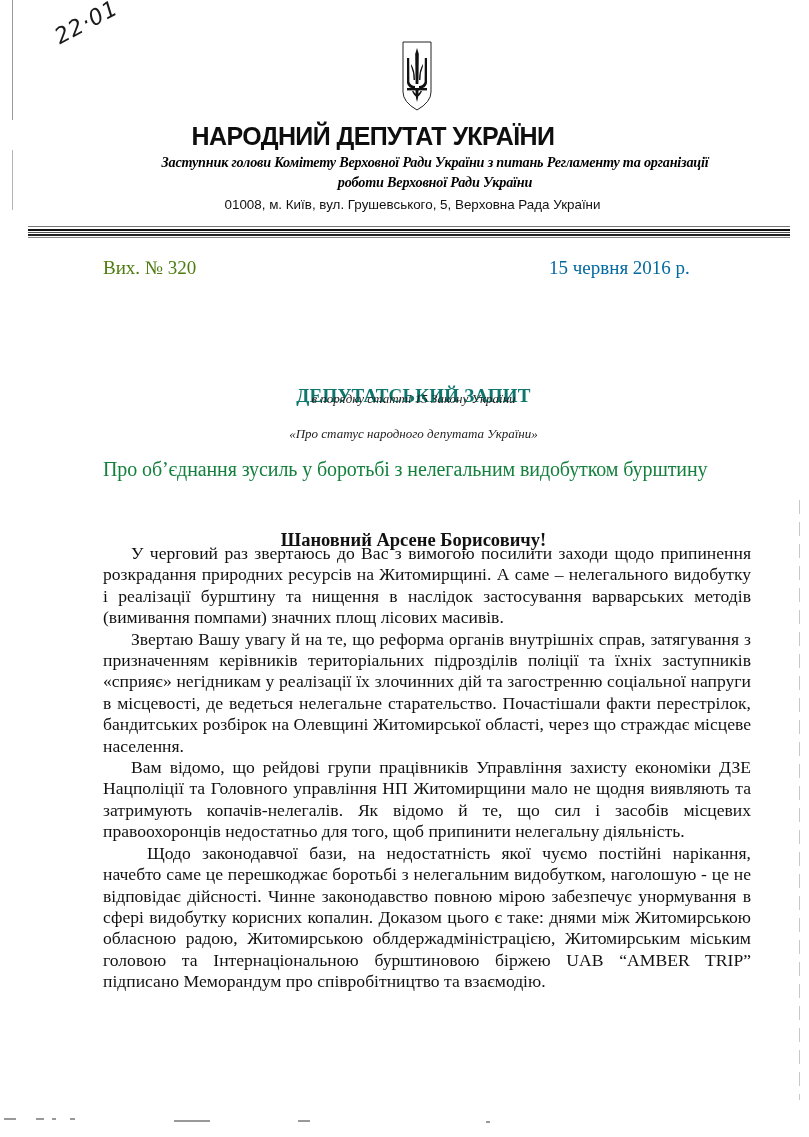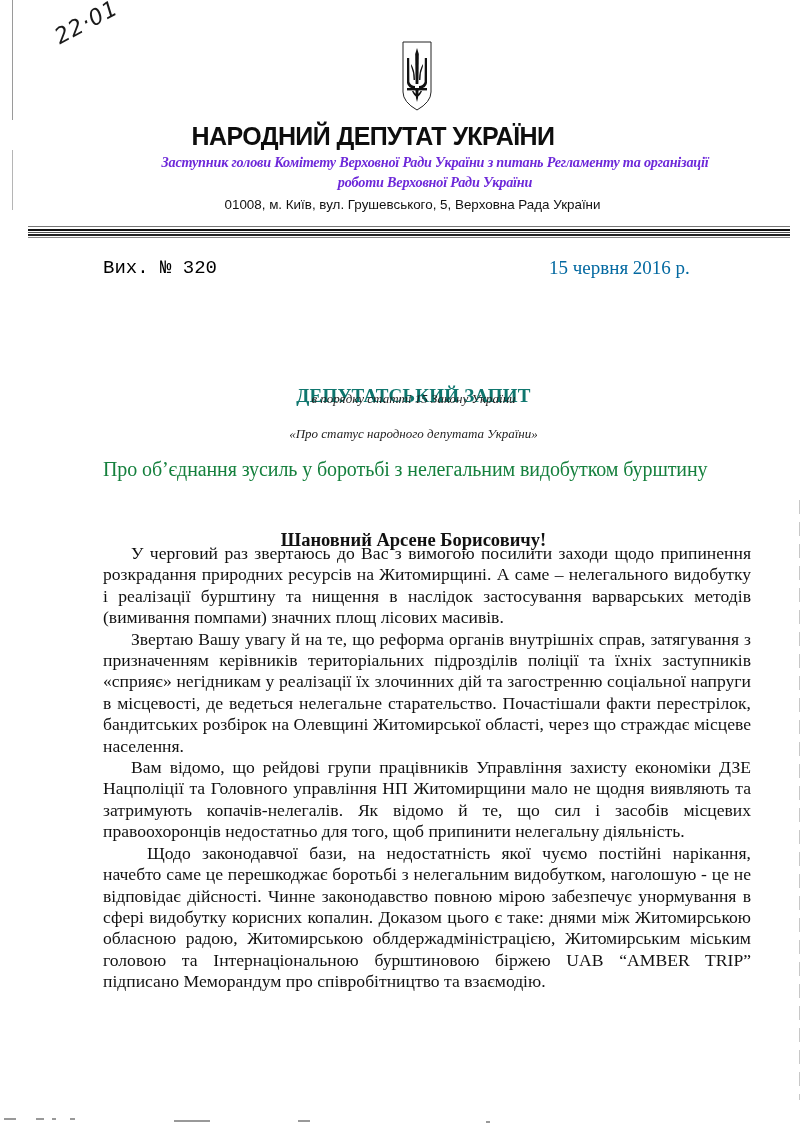--- a/index.html
+++ b/index.html
@@ -75,21 +75,21 @@
       position: absolute;
       left: 95px; width: 680px;
       top: 152px;
       text-align: center;
       font-family: "Liberation Serif", serif;
       font-style: italic;
       font-weight: bold;
       font-size: 14.2px;
       line-height: 20px;
       letter-spacing: -0.2px;
-      color: #6d28d9;
+      color: #000000;
     }
     .org-address {
       position: absolute;
       left: 0; width: 809px;
       top: 197px;
       text-align: center;
       font-family: "Liberation Sans", sans-serif;
       font-size: 13.4px;
       padding-left: 16px;
       color: #111;
@@ -102,22 +102,21 @@
     .header-rule .r1 { position:absolute; left:0; right:0; top:0; height:1px; background:#777; }
     .header-rule .r2 { position:absolute; left:0; right:0; top:3px; height:2px; background:#111; }
     .header-rule .r3 { position:absolute; left:0; right:0; top:6px; height:1px; background:#555; }
     .header-rule .r4 { position:absolute; left:0; right:0; top:8px; height:2px; background:#222; }
     .header-rule .r5 { position:absolute; left:0; right:0; top:11px; height:1px; background:#888; }
 
     .out-number {
       position: absolute;
       left: 103px; top: 257px;
       font-size: 19px;
-      color: #000000;
-      font-family: Liberation Mono, monospace;
+      color: #4d7c0f;
     }
     .out-date {
       position: absolute;
       left: 549px; top: 257px;
       font-size: 19px;
       color: #0369a1;
     }
     .addressee {
       position: absolute;
       left: 380px; width: 372px;

